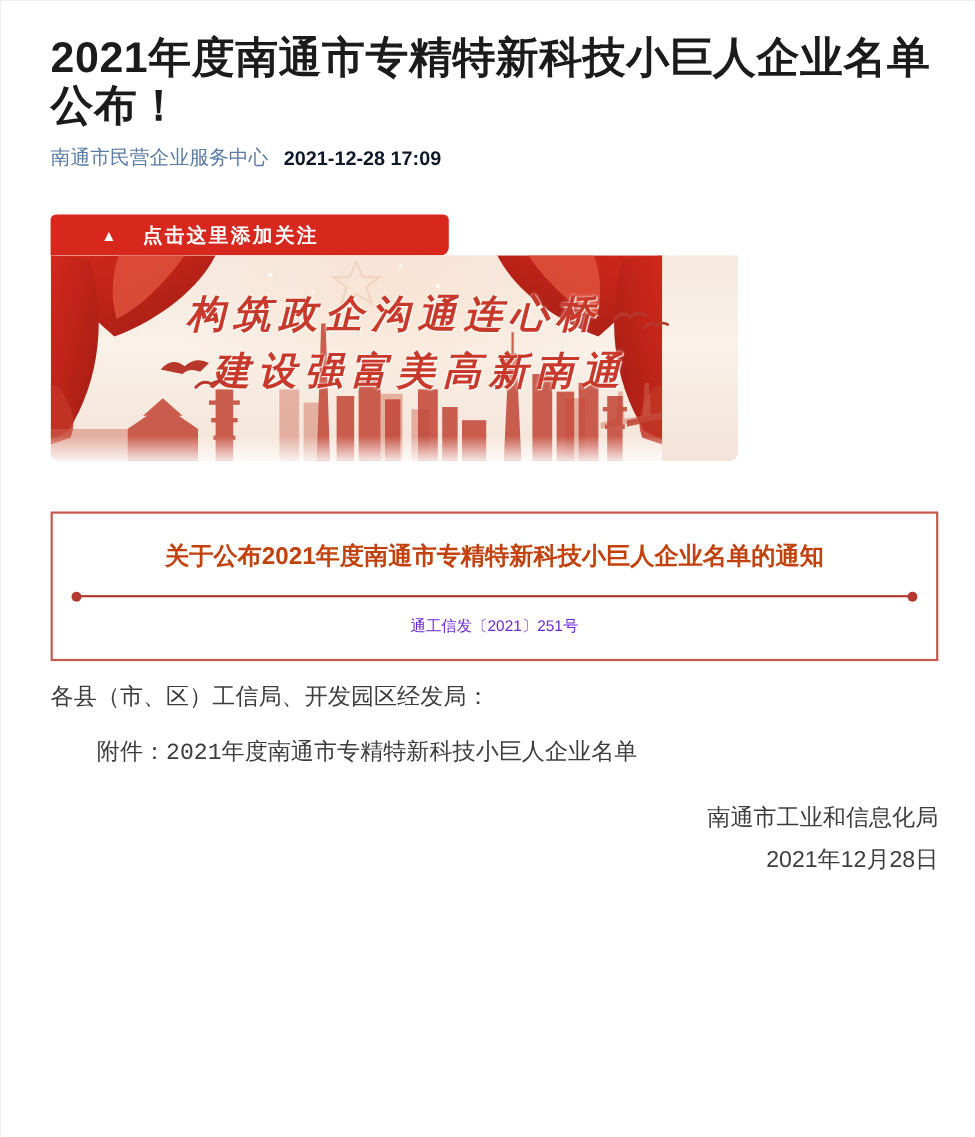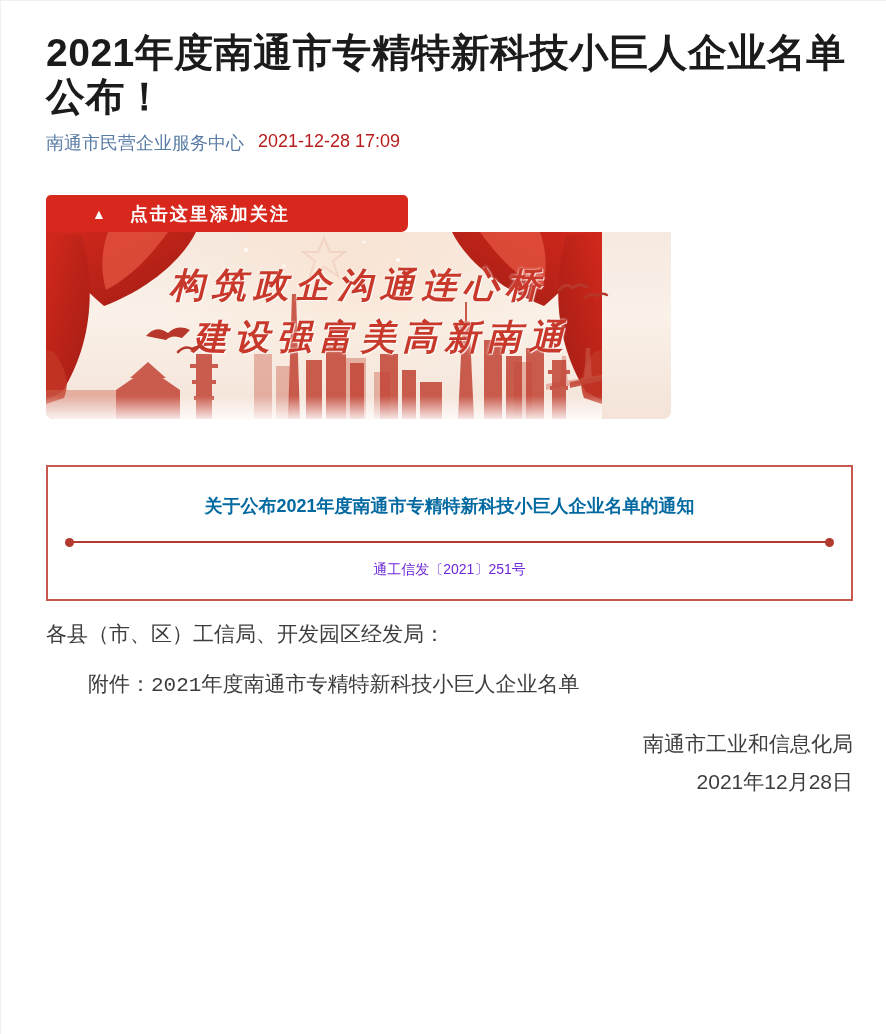--- a/index.html
+++ b/index.html
@@ -7,23 +7,23 @@
     width:886px;min-height:1034px;box-sizing:border-box;
     font-family:"Liberation Sans","DejaVu Sans",sans-serif;
     border-left:1px solid #f0f0f0;border-top:1px solid #f0f0f0;
   }
   .article{padding:6px 33px 10px 45px;}
 
   .page-title{
     font-size:39px;line-height:44px;font-weight:bold;color:#1b1b1b;
     margin:24px 0 12px;letter-spacing:0.5px;
   }
-  .byline{display:flex;align-items:flex-start;gap:14px;font-size:18px;margin:0 0 40px;}
+  .byline{display:flex;align-items:flex-end;gap:14px;font-size:18px;margin:0 0 40px;}
   .byline .source{color:#597ba5;cursor:pointer;}
-  .byline .time{color:#b91c1c;}
+  .byline .time{color:#0f172a;font-weight:bold;}
 
   
   .banner{width:556px;margin:0 0 46px;cursor:pointer;}
   .follow-strip{
     width:362px;height:37px;box-sizing:border-box;background:#d8281e;
     border-radius:5px 5px 7px 0;display:flex;align-items:center;
     color:#ffffff;padding-left:46px;
   }
   .follow-strip .tri{font-size:14px;margin-right:24px;line-height:1;}
   .follow-strip .lbl{font-size:18px;letter-spacing:2px;font-weight:bold;text-align:right;}
@@ -46,21 +46,21 @@
   .slogan-2{top:82px;padding-left:46px;box-sizing:border-box;}
   .birds{position:absolute;}
   .birds-right{right:62px;top:44px;}
   .birds-left{left:96px;top:88px;}
 
   
   .notice-box{
     border:2px solid #c7584d;text-align:center;
     padding:24px 16px 20px;margin:0 0 16px;
   }
-  .notice-title{font-size:18px;line-height:30px;font-weight:bold;color:#0369a1;}
+  .notice-title{font-size:22px;line-height:30px;font-weight:bold;color:#c2410c;}
   .notice-rule{position:relative;height:2px;background:#b23a2e;margin:20px 2px 18px;}
   .notice-rule::before,.notice-rule::after{
     content:"";position:absolute;top:-3.5px;width:9px;height:9px;border-radius:50%;background:#b23a2e;
   }
   .notice-rule::before{left:-1px;}
   .notice-rule::after{right:-1px;}
   .doc-number{font-size:14px;color:#6d28d9;text-align:center;}
 
   
   .body-text{font-size:21px;line-height:38px;color:#3d3d3d;text-align:justify;}

